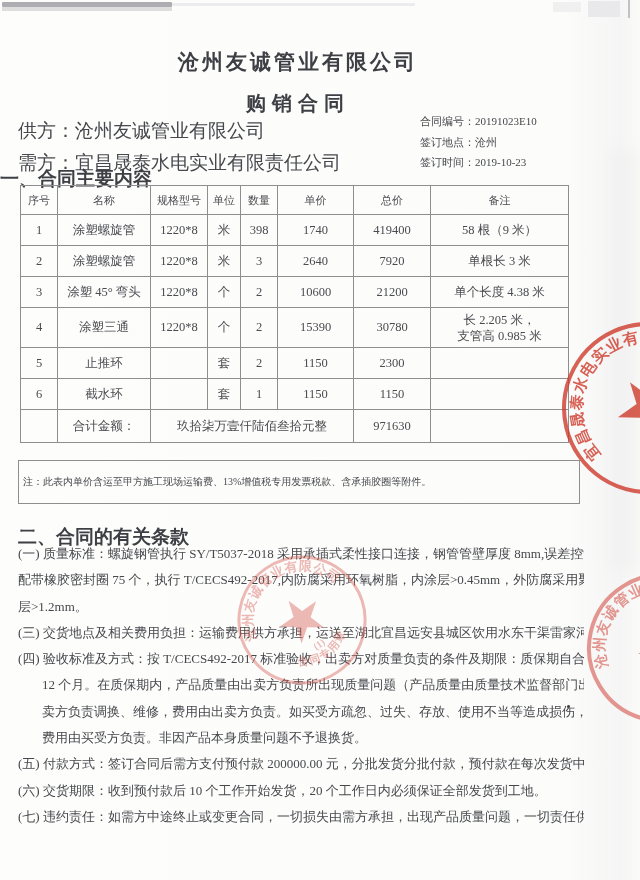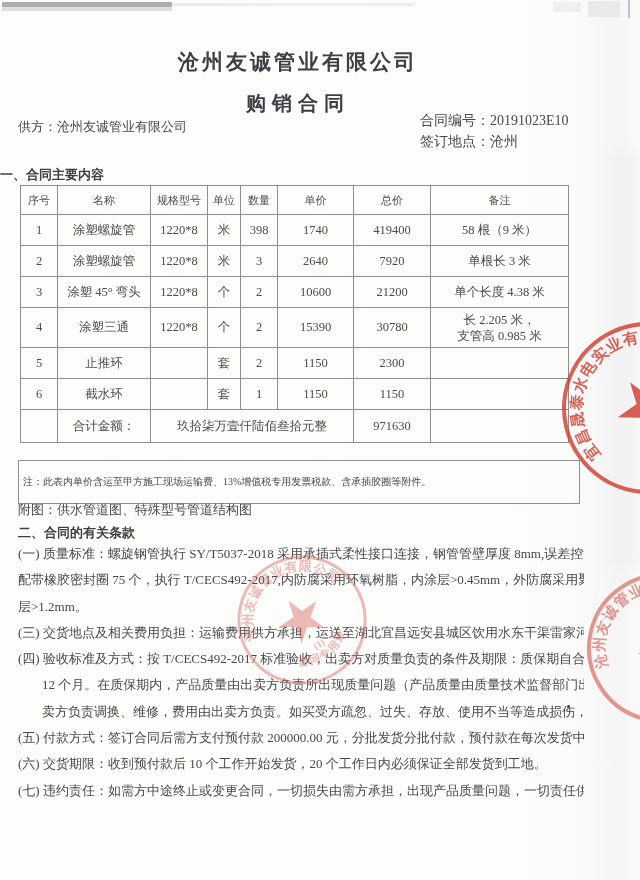--- a/index.html
+++ b/index.html
@@ -18,24 +18,24 @@
   .a5{left:588px;top:1px;width:32px;height:16px;background:#e9e9ec;}
   .a6{left:628px;top:0;width:2px;height:18px;background:#c2c2c6;}
   .shade-right{position:absolute;right:0;top:150px;width:32px;height:420px;background:#eeeeef;opacity:.5;filter:blur(7px);}
   .dot{position:absolute;left:567px;top:705px;width:3px;height:3px;background:#3a3a3d;border-radius:50%;}
 
   .title{position:absolute;left:18px;top:48px;width:560px;text-align:center;
          font-size:21px;font-weight:600;letter-spacing:3px;color:#3e3f44;}
   .subtitle{position:absolute;left:18px;top:90px;width:560px;text-align:center;
          font-size:20px;font-weight:600;letter-spacing:6px;color:#3e3f44;}
 
-  .line{position:absolute;font-size:13px;white-space:nowrap;overflow:hidden;}
+  .line{position:absolute;font-size:19px;white-space:nowrap;overflow:hidden;}
   .supplier{left:18px;top:118px;width:390px;}
   .buyer{left:18px;top:150px;width:390px;}
-  .meta-right{position:absolute;left:420px;top:111px;font-size:14px;line-height:20.5px;white-space:nowrap;}
+  .meta-right{position:absolute;left:420px;top:111px;font-size:11px;line-height:20.5px;white-space:nowrap;}
   .h1{left:0;top:166px;font-weight:600;color:#3e3f44;}
 
   table.items{position:absolute;left:20px;top:185px;width:548px;border-collapse:collapse;table-layout:fixed;}
   table.items th,table.items td{
     border:1px solid #8c8e90;font-weight:normal;text-align:center;vertical-align:middle;
     font-size:12.5px;padding:0 2px;overflow:hidden;color:#4a4b50;
   }
   table.items th{font-size:11px;height:28px;}
   table.items td{height:30px;}
   tr.r4 td{height:39px;}
@@ -67,24 +67,28 @@
   <div class="art a6"></div>
   <div class="shade-right"></div>
   <div class="dot"></div>
 
   <div class="title">沧州友诚管业有限公司</div>
   <div class="subtitle">购销合同</div>
 
   <div class="line supplier">
     <span>供方：</span><span>沧州友诚管业有限公司</span>
   </div>
+  <div class="line buyer">
+    <span>需方：</span><span>宜昌晟泰水电实业有限责任公司</span>
+  </div>
 
   <div class="meta-right">
     <div><span>合同编号：</span><span>20191023E10</span></div>
     <div><span>签订地点：</span><span>沧州</span></div>
+    <div><span>签订时间：</span><span>2019-10-23</span></div>
   </div>
 
   <div class="line h1">一、合同主要内容</div>
 
   <table class="items">
     <colgroup>
       <col style="width:37px">
         <col style="width:93px">
         <col style="width:57px">
         <col style="width:33px">
@@ -169,31 +173,31 @@
       <td></td>
       <td>合计金额：</td>
       <td colspan="4">玖拾柒万壹仟陆佰叁拾元整</td>
       <td>971630</td>
       <td></td>
     </tr>
   </tbody>
     </table>
 
   <div class="note-box">注：此表内单价含运至甲方施工现场运输费、13%增值税专用发票税款、含承插胶圈等附件。</div>
-  <div class="line attachment">附图：供水管道图、特殊型号管道结构图</div>
   <div class="line h2">二、合同的有关条款</div>
 
   <div class="clauses">
     <div class="cl">(一) 质量标准：螺旋钢管执行 SY/T5037-2018 采用承插式柔性接口连接，钢管管壁厚度 8mm,误差控制在 2%以内，</div>
     <div class="cl">配带橡胶密封圈 75 个，执行 T/CECS492-2017,内防腐采用环氧树脂，内涂层&gt;0.45mm，外防腐采用聚乙烯，外涂</div>
     <div class="cl">层&gt;1.2mm。</div>
     <div class="cl">(三) 交货地点及相关费用负担：运输费用供方承担，运送至湖北宜昌远安县城区饮用水东干渠雷家河工地现场。</div>
     <div class="cl">(四) 验收标准及方式：按 T/CECS492-2017 标准验收，出卖方对质量负责的条件及期限：质保期自合同签订之日起</div>
     <div class="cl ind">12 个月。在质保期内，产品质量由出卖方负责所出现质量问题（产品质量由质量技术监督部门出具报告），出</div>
     <div class="cl ind">卖方负责调换、维修，费用由出卖方负责。如买受方疏忽、过失、存放、使用不当等造成损伤，调换维修的一</div>
+    <div class="cl ind">费用由买受方负责。非因产品本身质量问题不予退换货。</div>
     <div class="cl">(五) 付款方式：签订合同后需方支付预付款 200000.00 元，分批发货分批付款，预付款在每次发货中按比例扣回。</div>
     <div class="cl">(六) 交货期限：收到预付款后 10 个工作开始发货，20 个工作日内必须保证全部发货到工地。</div>
     <div class="cl">(七) 违约责任：如需方中途终止或变更合同，一切损失由需方承担，出现产品质量问题，一切责任供方承担。</div>
   </div>
 
   <svg class="stamp" style="left:538px;top:298px;" width="220" height="220" viewBox="-110 -110 220 220">
     <g transform="rotate(-35)" opacity="0.8">
       <circle r="84" fill="none" stroke="#cf3b2c" stroke-width="4"></circle>
       <path id="bArcTop" d="M -62.2,22.6 A 66.2,66.2 0 1 1 62.2,22.6" fill="none"></path>
       <text font-size="15.5" fill="#cf3b2c" letter-spacing="1">

